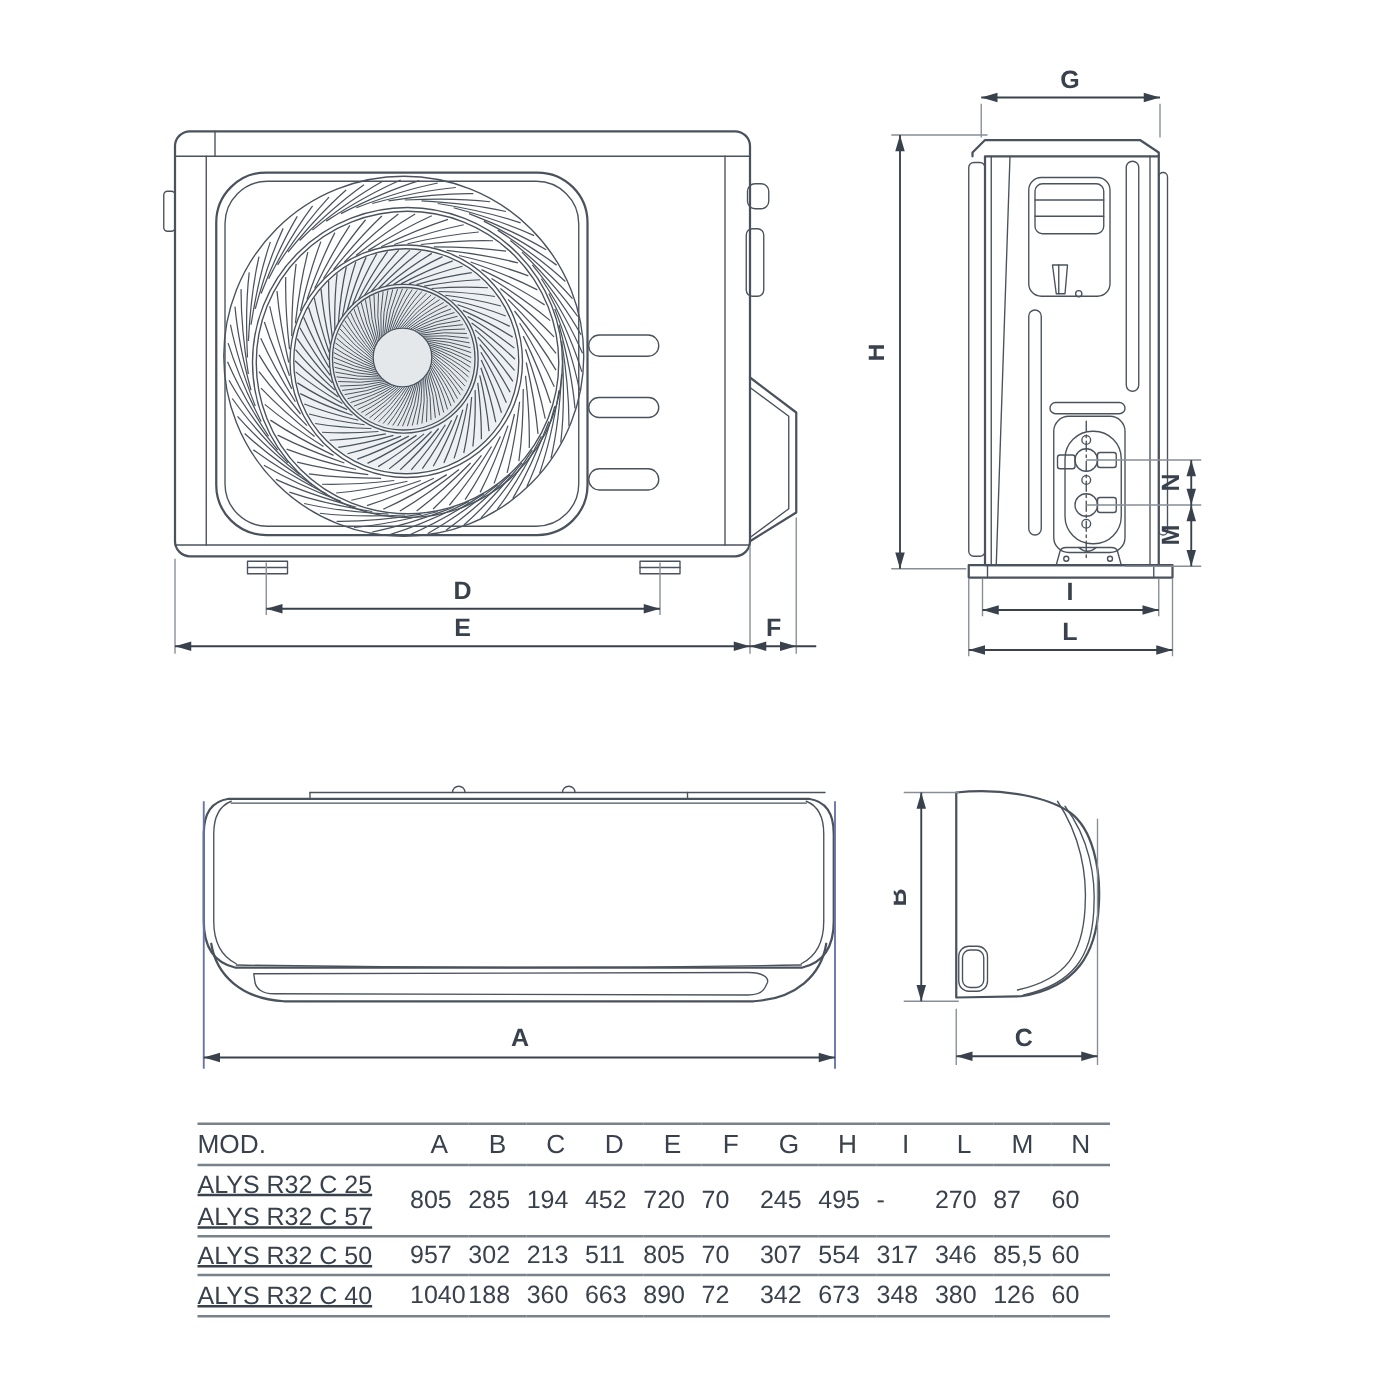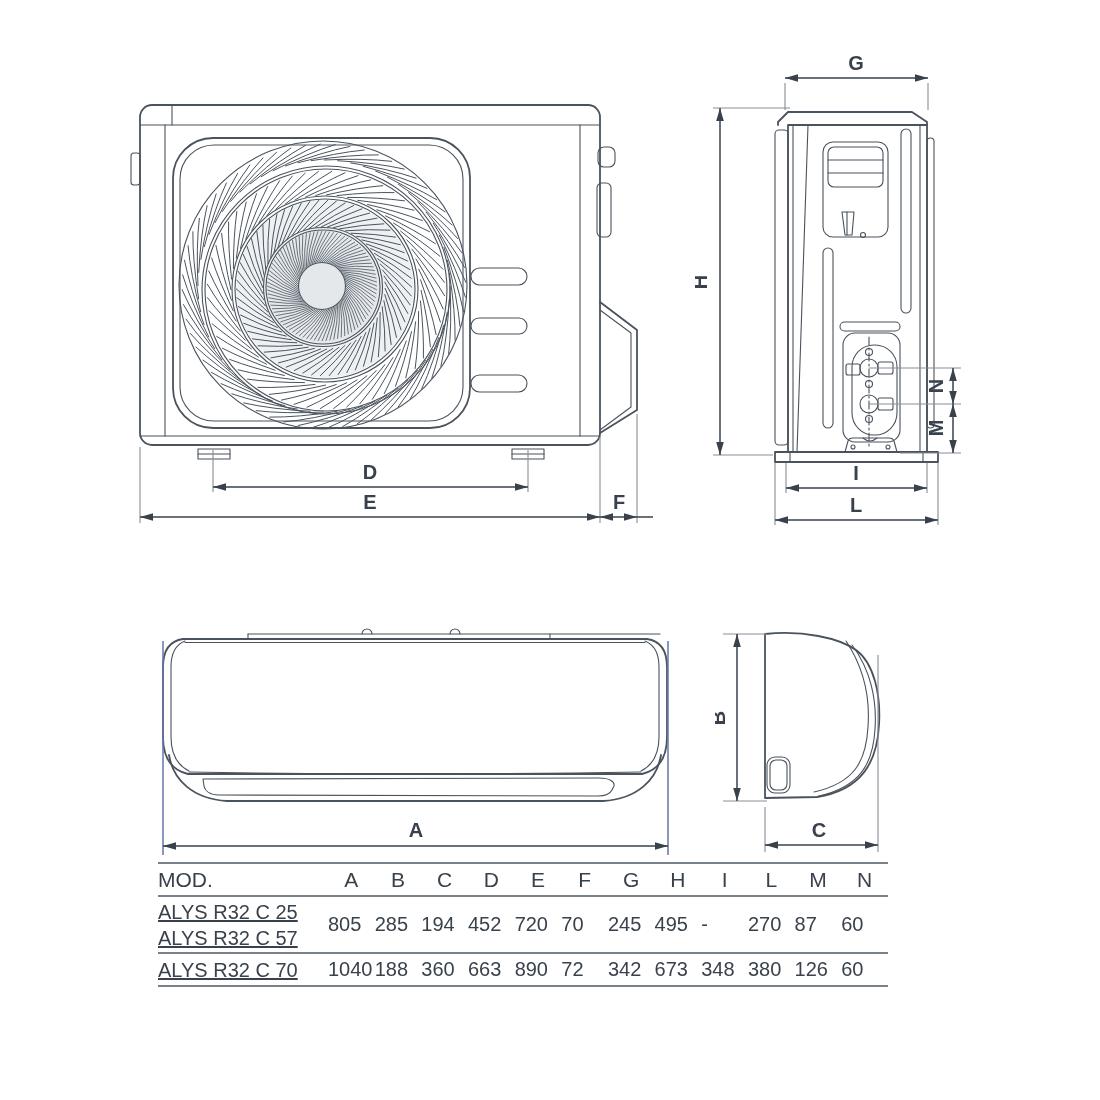--- a/index.html
+++ b/index.html
@@ -8,21 +8,21 @@
   .abs{position:absolute;}
   svg{display:block;}
   
   .o{stroke:#4a535d;stroke-width:1.8;fill:none;stroke-linejoin:round;stroke-linecap:round;}
   .i{stroke:#4a535d;stroke-width:1.1;fill:none;stroke-linejoin:round;stroke-linecap:round;}
   .dl{stroke:#39424c;stroke-width:1.5;fill:none;}
   .ex{stroke:#878e96;stroke-width:1.1;fill:none;}
   .exb{stroke:#6674a8;stroke-width:1.5;fill:none;}
   .dim{font:700 20px "Liberation Sans", sans-serif;fill:#39424c;}
   
-  .dim-table{position:absolute;left:158px;top:862px;width:730px;border-collapse:collapse;
+  .dim-table{position:absolute;left:158px;top:898px;width:730px;border-collapse:collapse;
              table-layout:fixed;color:#39424c;}
   .dim-table col.mod{width:170px;}
   .dim-table thead tr{border-top:2px solid #79828b;border-bottom:2px solid #79828b;}
   .dim-table tbody tr{border-bottom:2px solid #79828b;}
   .dim-table th{font-weight:400;font-size:21px;text-align:center;padding:0;height:31px;}
   .dim-table th.mod{text-align:left;font-size:21px;}
   .dim-table td{font-size:20px;text-align:left;padding:0;}
   .dim-table td.mod{text-align:left;line-height:26px;text-decoration:underline;}
   .r1 td{height:55px;}
   .r2 td{height:29px;}
@@ -300,22 +300,37 @@
       <td>452</td>
       <td>720</td>
       <td>70</td>
       <td>245</td>
       <td>495</td>
       <td>-</td>
       <td>270</td>
       <td>87</td>
       <td>60</td>
     </tr>
+    <tr class="r2">
+      <td class="mod">ALYS R32 C 50</td>
+      <td>957</td>
+      <td>302</td>
+      <td>213</td>
+      <td>511</td>
+      <td>805</td>
+      <td>70</td>
+      <td>307</td>
+      <td>554</td>
+      <td>317</td>
+      <td>346</td>
+      <td>85,5</td>
+      <td>60</td>
+    </tr>
     <tr class="r3">
-      <td class="mod">ALYS R32 C 70</td>
+      <td class="mod">ALYS R32 C 40</td>
       <td>1040</td>
       <td>188</td>
       <td>360</td>
       <td>663</td>
       <td>890</td>
       <td>72</td>
       <td>342</td>
       <td>673</td>
       <td>348</td>
       <td>380</td>

